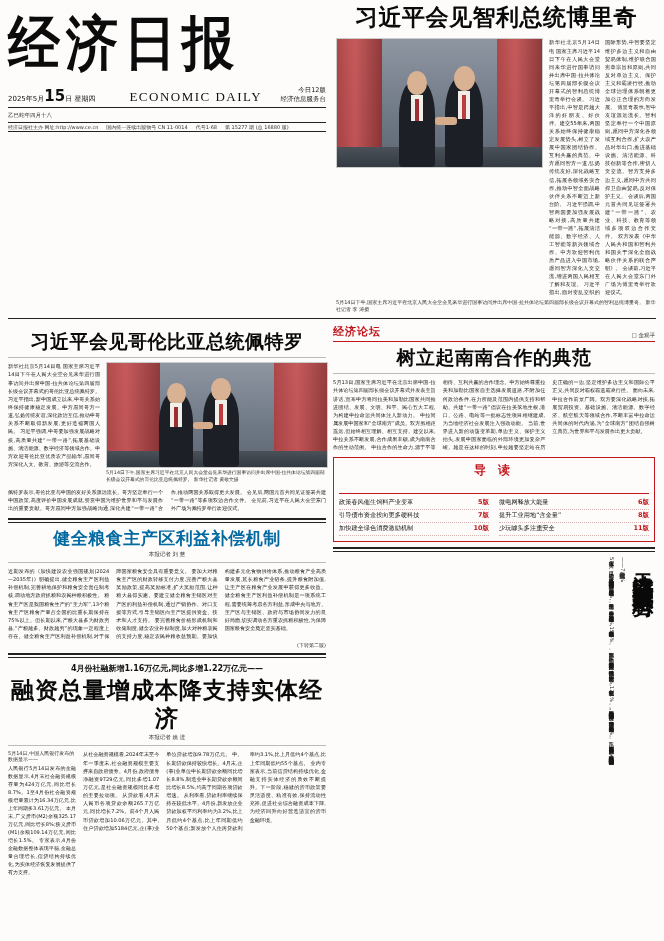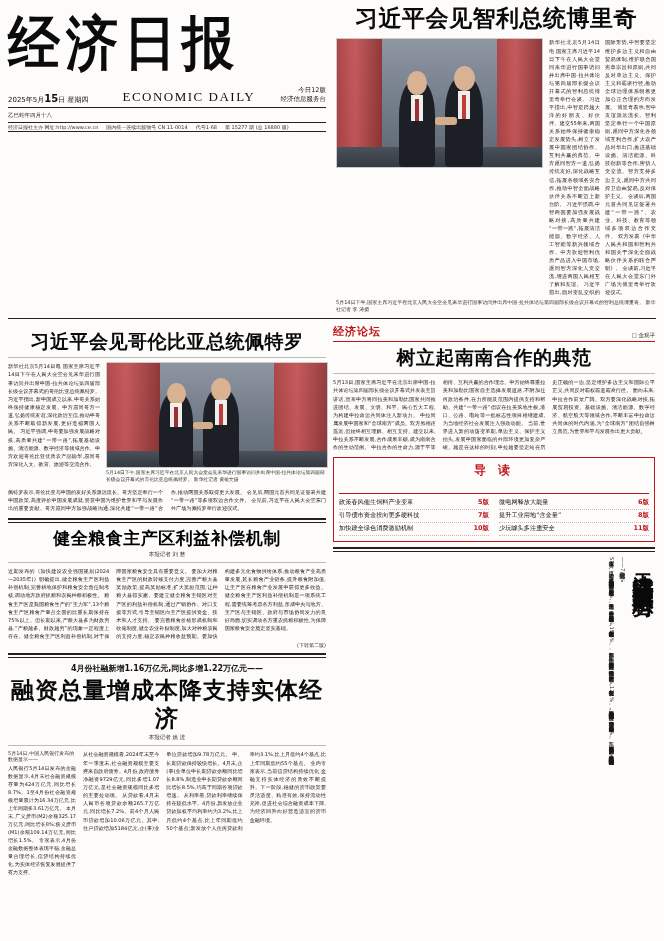--- a/index.html
+++ b/index.html
@@ -19,30 +19,30 @@
   .logo-box{height:74px;display:flex;align-items:center;justify-content:flex-start;}
   .logo-text{
     font-family:"DejaVu Serif","Liberation Serif",serif;
     font-weight:bold;font-size:52px;letter-spacing:6px;
     color:#0b0b0b;line-height:1;
     transform:scaleY(1.12);
     transform-origin:left center;
   }
   .mh-datebar{display:flex;align-items:flex-end;gap:6px;margin-top:6px;border-bottom:1px solid #222;padding-bottom:2px;}
   .mh-date{font-size:7px;color:#111;}
-  .mh-date .big{font-size:10px;font-weight:bold;}
+  .mh-date .big{font-size:15px;font-weight:bold;}
   .mh-en{font-size:13px;letter-spacing:1.5px;font-family:"Liberation Serif",serif;color:#111;margin-left:28px;}
   .mh-pages{font-size:6.5px;color:#111;margin-left:auto;text-align:right;line-height:1.45;}
   .mh-org{font-size:5.5px;color:#333;margin-top:3px;line-height:1.5;}
   .mh-meta{font-size:5px;color:#333;border-top:1px solid #222;border-bottom:1px solid #222;margin-top:3px;padding:1px 0;display:flex;gap:8px;}
 
   
   .mh-right{flex:1;padding-left:10px;}
   .tr-head{
-    font-family:Liberation Serif, serif;
+    font-family:Liberation Mono, monospace;
     font-weight:bold;font-size:23px;letter-spacing:0.5px;line-height:1.15;color:#0a0a0a;
     text-align:center;
   }
   .tr-body{display:flex;margin-top:6px;gap:6px;}
   .tr-photo{
     width:205px;height:128px;position:relative;overflow:hidden;background:#6c7480;
     border:1px solid #ccc;
   }
   .tr-col{flex:1;font-size:5.2px;line-height:1.55;color:#222;text-align:justify;column-count:2;column-gap:5px;}
   .tr-cap{font-size:5px;color:#333;margin-top:3px;line-height:1.4;}
@@ -56,21 +56,21 @@
   .rule{border-top:1px solid #222;margin:5px 0;}
   .rule-thin{border-top:1px solid #bbb;margin:4px 0;}
   .rule-dbl{border-top:2px solid #222;border-bottom:1px solid #222;height:2px;margin:5px 0;}
 
   .head1{
     font-family:"DejaVu Serif","Liberation Serif",serif;
     font-weight:bold;font-size:19px;text-align:center;letter-spacing:0.5px;color:#0a0a0a;line-height:1.2;
   }
   .head2{
     font-family:"DejaVu Serif","Liberation Serif",serif;
-    font-weight:bold;font-size:17px;text-align:center;letter-spacing:0.5px;color:#000000;line-height:1.2;
+    font-weight:bold;font-size:17px;text-align:center;letter-spacing:0.5px;color:#0369a1;line-height:1.2;
   }
   .byline{font-size:5.5px;text-align:center;color:#333;margin:3px 0;}
 
   .photo{background:#6b737f;border:1px solid #ccc;position:relative;overflow:hidden;}
   .cap{font-size:4.8px;color:#333;line-height:1.45;margin-top:2px;}
 
   .txt2{column-count:2;column-gap:8px;font-size:5.1px;line-height:1.6;text-align:justify;color:#1a1a1a;}
   .txt3{column-count:3;column-gap:7px;font-size:5.1px;line-height:1.6;text-align:justify;color:#1a1a1a;}
   .txt1{font-size:5.1px;line-height:1.6;text-align:justify;color:#1a1a1a;}
 

